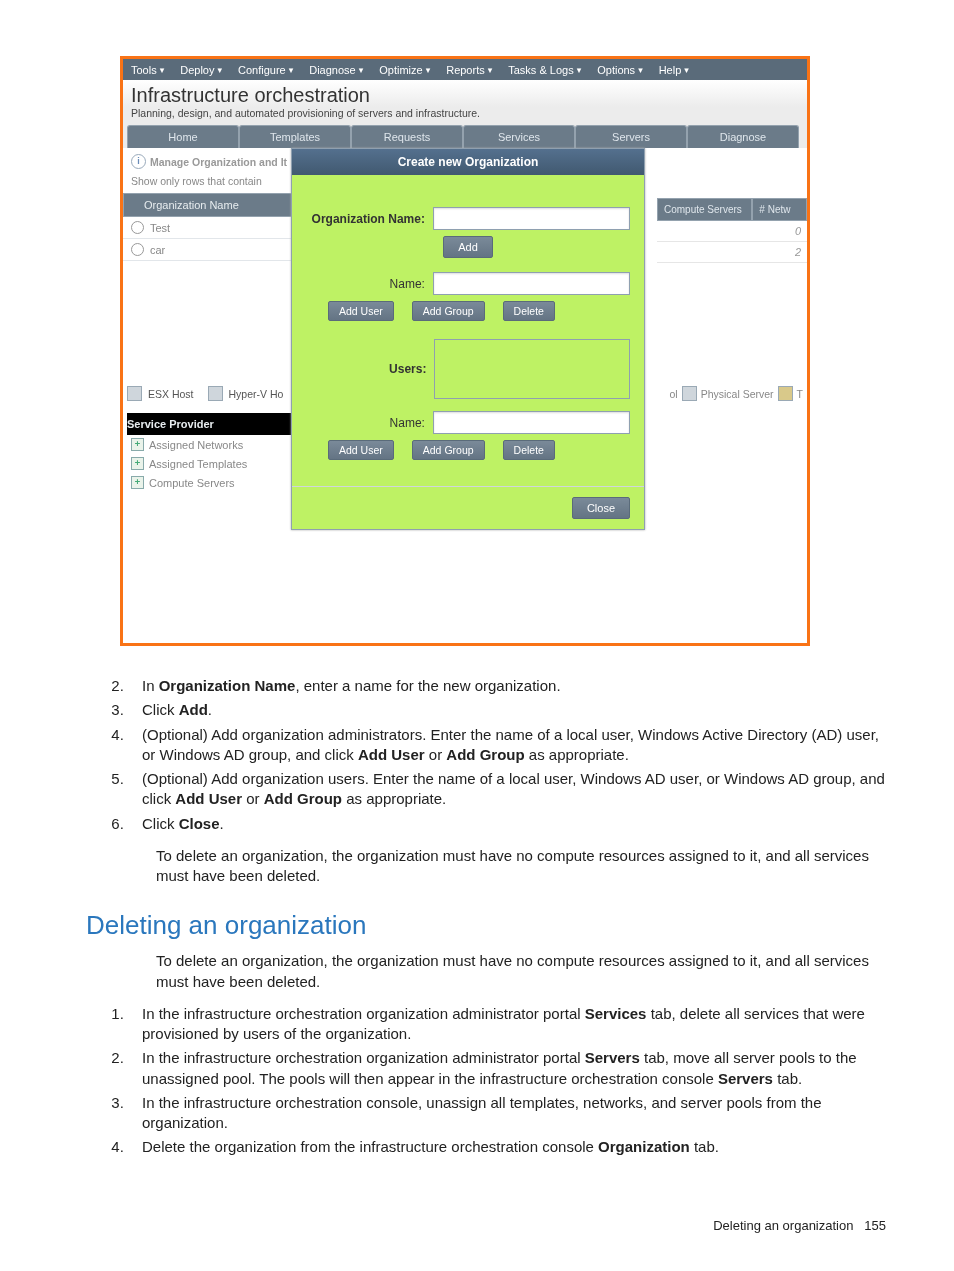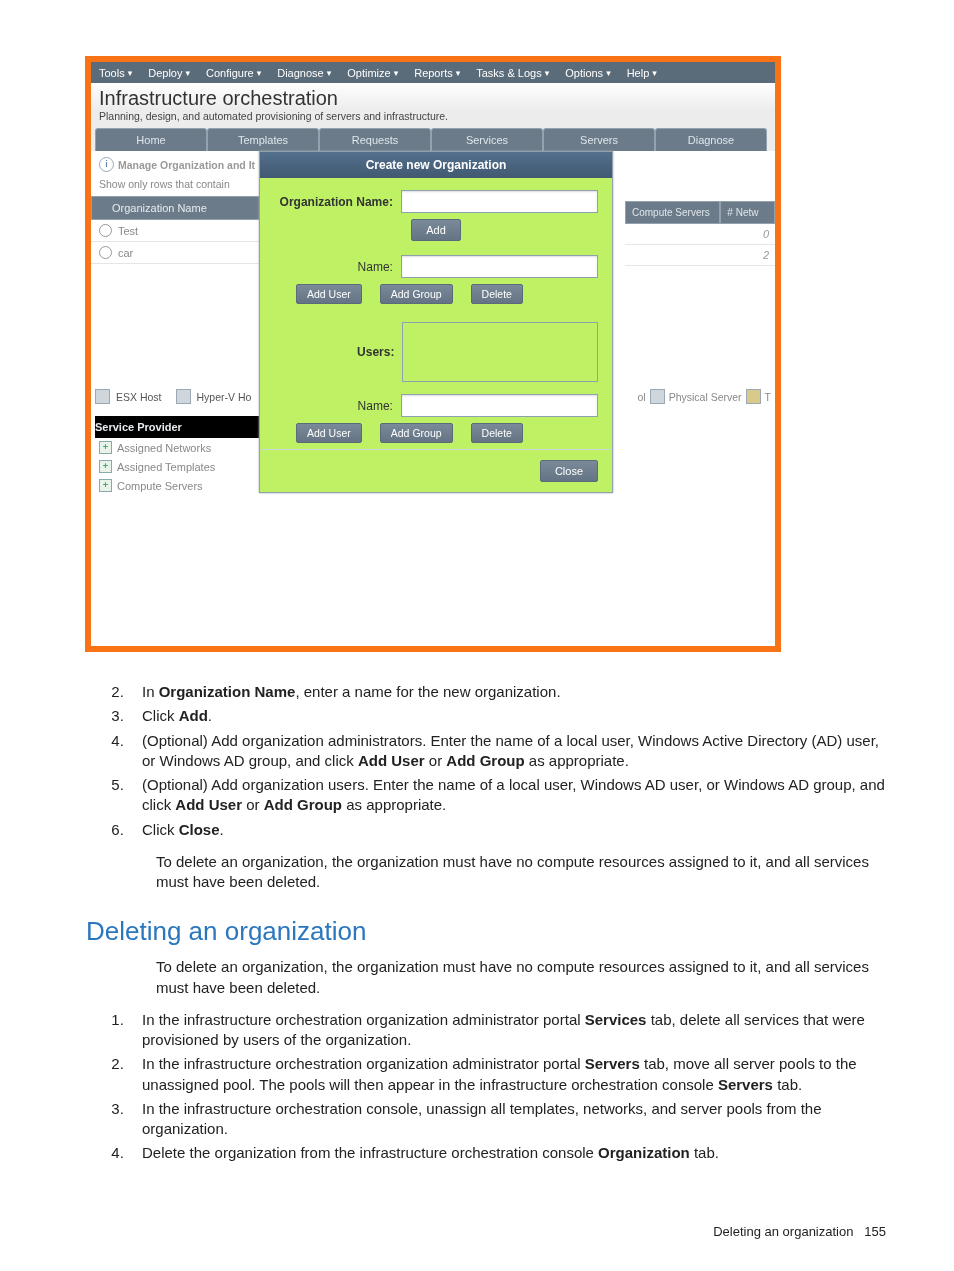--- a/index.html
+++ b/index.html
@@ -1,17 +1,17 @@
 <!DOCTYPE html>
 <html><head>
 <meta charset="utf-8">
 <style>
 body{margin:0;font-family:Arial,sans-serif;font-size:14px;color:#222;background:#fff}
 .page{width:954px;margin:0 auto;padding-top:56px}
-.shot{width:684px;margin-left:85px;border:6px solid #f97316;background:#fff;overflow:hidden;position:relative}
+.shot{width:684px;margin-left:120px;border:3px solid #f97316;background:#fff;overflow:hidden;position:relative}
 .menubar{background:#5a6b7a;display:flex;height:21px;align-items:center}
 .menubar .mi{color:#fff;font-size:11px;padding:0 8px;display:flex;align-items:center;gap:3px;cursor:pointer}
 .menubar .mi::after{content:"▾";font-size:9px}
 .apptitle{font-size:20px;color:#333;padding:4px 8px 0;background:linear-gradient(#fff,#ececec)}
 .substr{font-size:10.5px;color:#444;padding:0 8px 6px;background:#ececec}
 .tabs{display:flex;padding:0 4px;background:#ececec;gap:1px}
 .tab{flex:0 0 auto;min-width:90px;text-align:center;font-size:11px;color:#dfe6ec;background:#6b7b89;padding:5px 10px;border-top-left-radius:3px;border-top-right-radius:3px;border:1px solid #94a2ae;border-bottom:none;margin-right:-1px}
 .tab.gap{flex:1;background:transparent;border:none}
 .body{position:relative;height:495px}
 .leftpane{position:absolute;left:0;top:0;width:180px}
@@ -28,21 +28,21 @@
 .expand{display:flex;align-items:center;gap:5px;font-size:11px;color:#888;padding:3px 4px}
 .plus{width:11px;height:11px;border:1px solid #8aa;background:#eaf3ea;color:#4a7;font:bold 9px/9px monospace;text-align:center}
 .rightcol{position:absolute;right:0;top:50px;width:150px}
 .rth{display:flex}
 .rth div{background:#6b7b89;color:#dfe6ec;font-size:10px;padding:5px 6px;border:1px solid #94a2ae}
 .rrow{display:flex}
 .rrow div{font-size:11px;color:#999;padding:4px 6px;border-bottom:1px solid #e6e6e6;flex:1;text-align:right;font-style:italic}
 .rlegend{position:absolute;right:4px;top:238px;font-size:10.5px;color:#888;display:flex;gap:4px;align-items:center}
 .modal{position:absolute;left:168px;top:0;width:352px;border:1px solid #8fa0b0;background:#bef264;box-shadow:0 0 2px #aaa}
 .mtitle{background:linear-gradient(#54708e,#415970);color:#fff;font-size:12px;font-weight:bold;text-align:center;padding:6px}
-.mbody{padding:6px 14px}
+.mbody{padding:26px 14px}
 .mrow{display:flex;align-items:center;margin:6px 0}
 .lbl{width:122px;text-align:right;font-size:12px;font-weight:bold;color:#333;padding-right:8px}
 .inp{border:1px solid #8fa0b0;height:19px;width:196px;box-shadow:inset 0 1px 2px #0002}
 .btn{background:linear-gradient(#7a8a99,#647484);color:#fff;font-size:11px;padding:4px 14px;border:1px solid #5a6b7a;border-radius:2px;cursor:pointer;display:inline-block}
 .btn.sm{padding:3px 10px;font-size:10.5px}
 .bigbox{border:1px solid #8fa0b0;height:58px;width:196px}
 .sec{margin:12px 0 0}
 .btnrow{display:flex;gap:18px;margin:6px 0 0 22px}
 .mfoot{border-top:1px solid #cfd6dc;padding:10px 14px;text-align:right}
 .doc{width:800px;margin:30px auto 0;padding:0 80px 0 86px;line-height:1.35}

